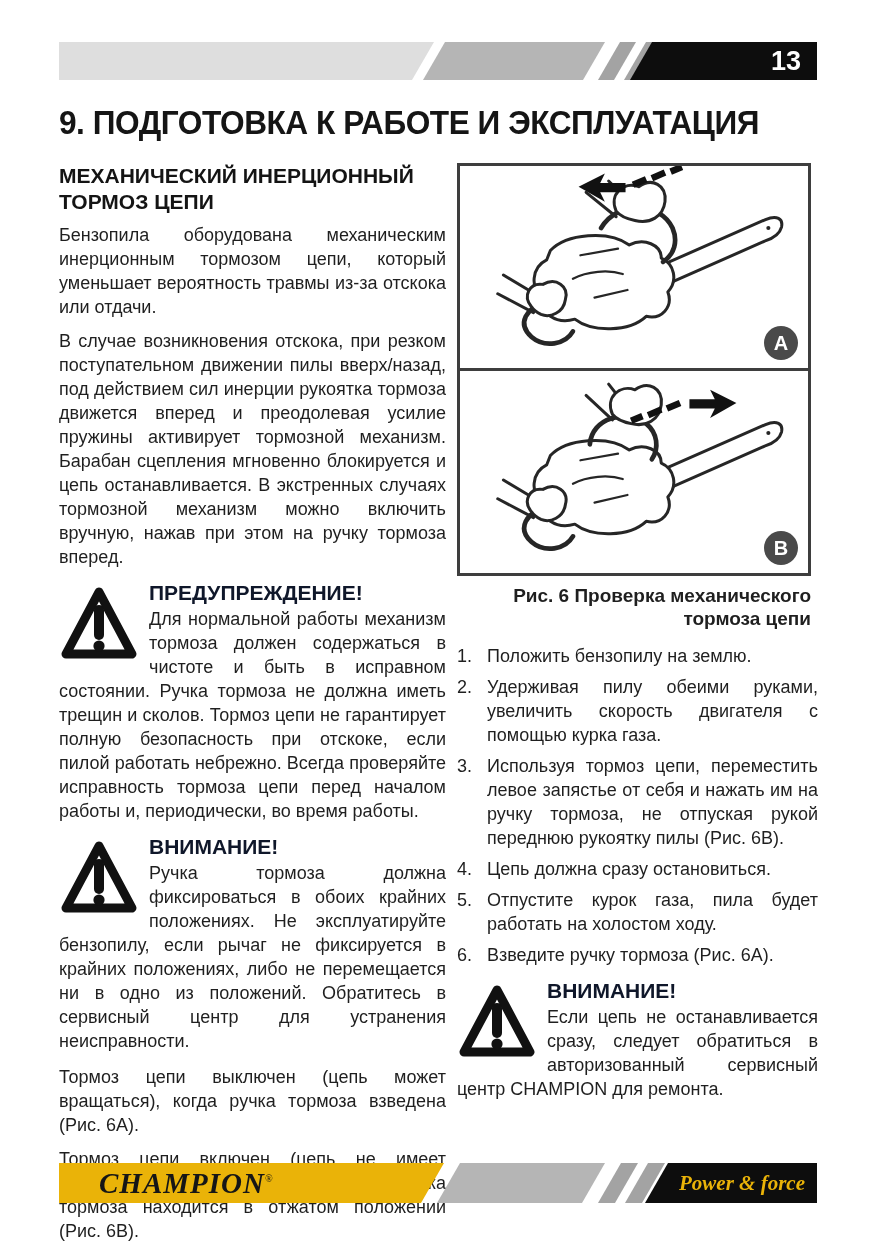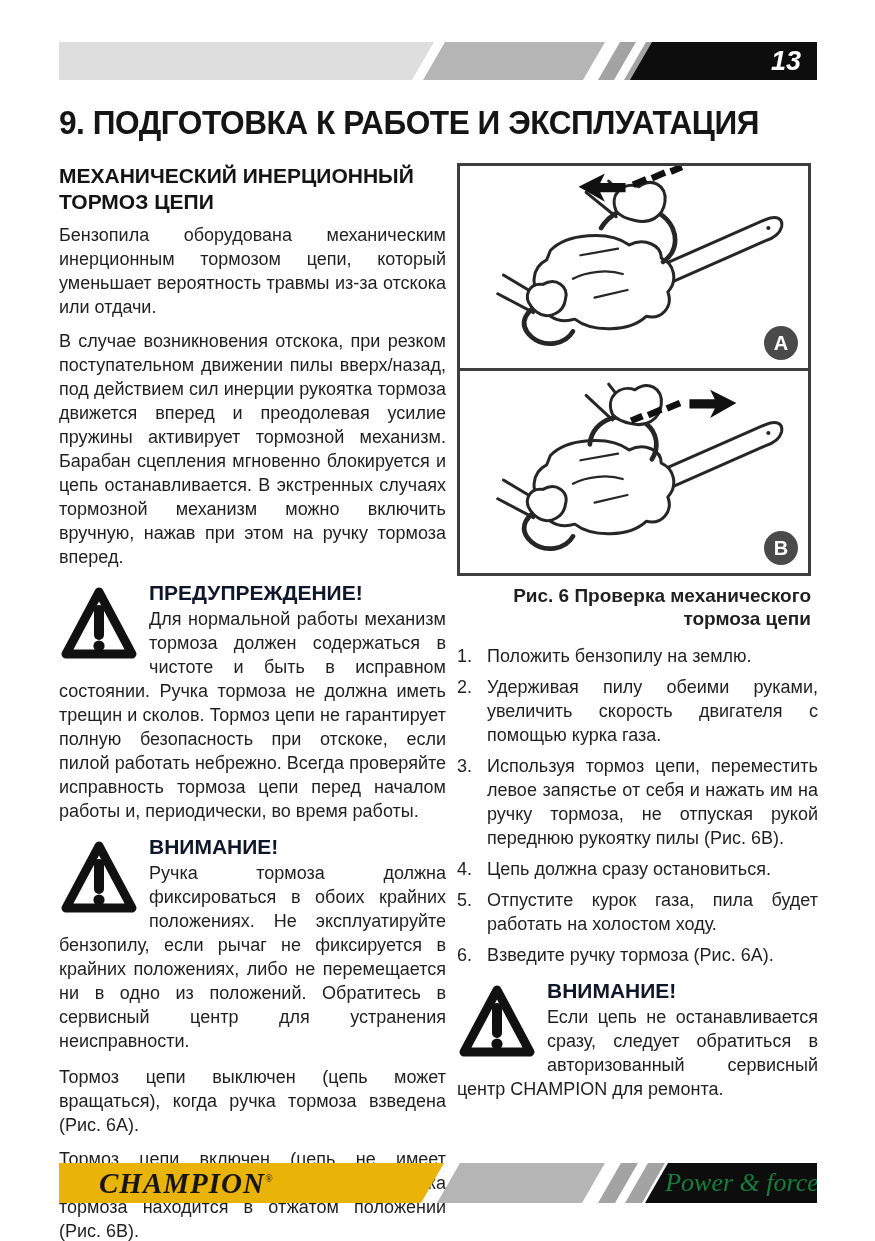--- a/index.html
+++ b/index.html
@@ -12,36 +12,36 @@
      clip-path:polygon(0 0,100% 0,calc(100% - 22px) 100%,0 100%);}
   .hdr-mid{left:423px;top:42px;width:182px;height:38px;background:#b5b5b5;
      clip-path:polygon(22px 0,100% 0,calc(100% - 22px) 100%,0 100%);}
   .hdr-s1{left:598px;top:42px;width:38px;height:38px;background:#a3a3a3;
      clip-path:polygon(22px 0,100% 0,calc(100% - 22px) 100%,0 100%);}
   .hdr-s2{left:624px;top:42px;width:38px;height:38px;background:#a3a3a3;
      clip-path:polygon(22px 0,100% 0,calc(100% - 22px) 100%,0 100%);}
   .hdr-dark{left:630px;top:42px;width:187px;height:38px;background:#0d0d0d;
      clip-path:polygon(22px 0,100% 0,100% 100%,0 100%);
      display:flex;align-items:center;justify-content:flex-end;}
-  .page-num{color:#fff;font-style:italic;font-weight:bold;font-size:27px;padding-right:16px;}
+  .page-num{color:#fff;font-weight:bold;font-size:27px;padding-right:16px;}
 
   .ftr-light{left:59px;top:1163px;width:385px;height:40px;background:#eab308;
      clip-path:polygon(0 0,100% 0,calc(100% - 23px) 100%,0 100%);
      display:flex;align-items:center;}
   .ftr-mid{left:437px;top:1163px;width:168px;height:40px;background:#b5b5b5;
      clip-path:polygon(23px 0,100% 0,calc(100% - 23px) 100%,0 100%);}
   .ftr-s1{left:598px;top:1163px;width:40px;height:40px;background:#a3a3a3;
      clip-path:polygon(23px 0,100% 0,calc(100% - 23px) 100%,0 100%);}
   .ftr-s2{left:625px;top:1163px;width:40px;height:40px;background:#a3a3a3;
      clip-path:polygon(23px 0,100% 0,calc(100% - 23px) 100%,0 100%);}
   .ftr-dark{left:645px;top:1163px;width:172px;height:40px;background:#0d0d0d;
      clip-path:polygon(23px 0,100% 0,100% 100%,0 100%);
      display:flex;align-items:center;justify-content:center;}
-  .slogan{color:#15803d;font-family:"Liberation Serif",serif;font-style:italic;font-weight:normal;
-     font-size:26px;padding-left:22px;white-space:nowrap;}
+  .slogan{color:#eab308;font-family:"Liberation Serif",serif;font-style:italic;font-weight:bold;
+     font-size:21px;padding-left:22px;white-space:nowrap;}
   .brand{font-family:"Liberation Serif",serif;font-style:italic;font-weight:bold;
      font-size:29px;letter-spacing:1px;color:#161616;padding-left:40px;transform:scaleY(1.05);}
   .brand sup{font-size:10px;font-weight:normal;}
 
   
   .doc-title{position:absolute;left:59px;top:103px;font-size:34px;font-weight:bold;color:#151515;
      white-space:nowrap;transform:scaleX(.93);transform-origin:left center;letter-spacing:-.5px;}
 
   
   .col{position:absolute;top:163px;font-size:18px;line-height:24px;text-align:justify;color:#1f1f1f;}

